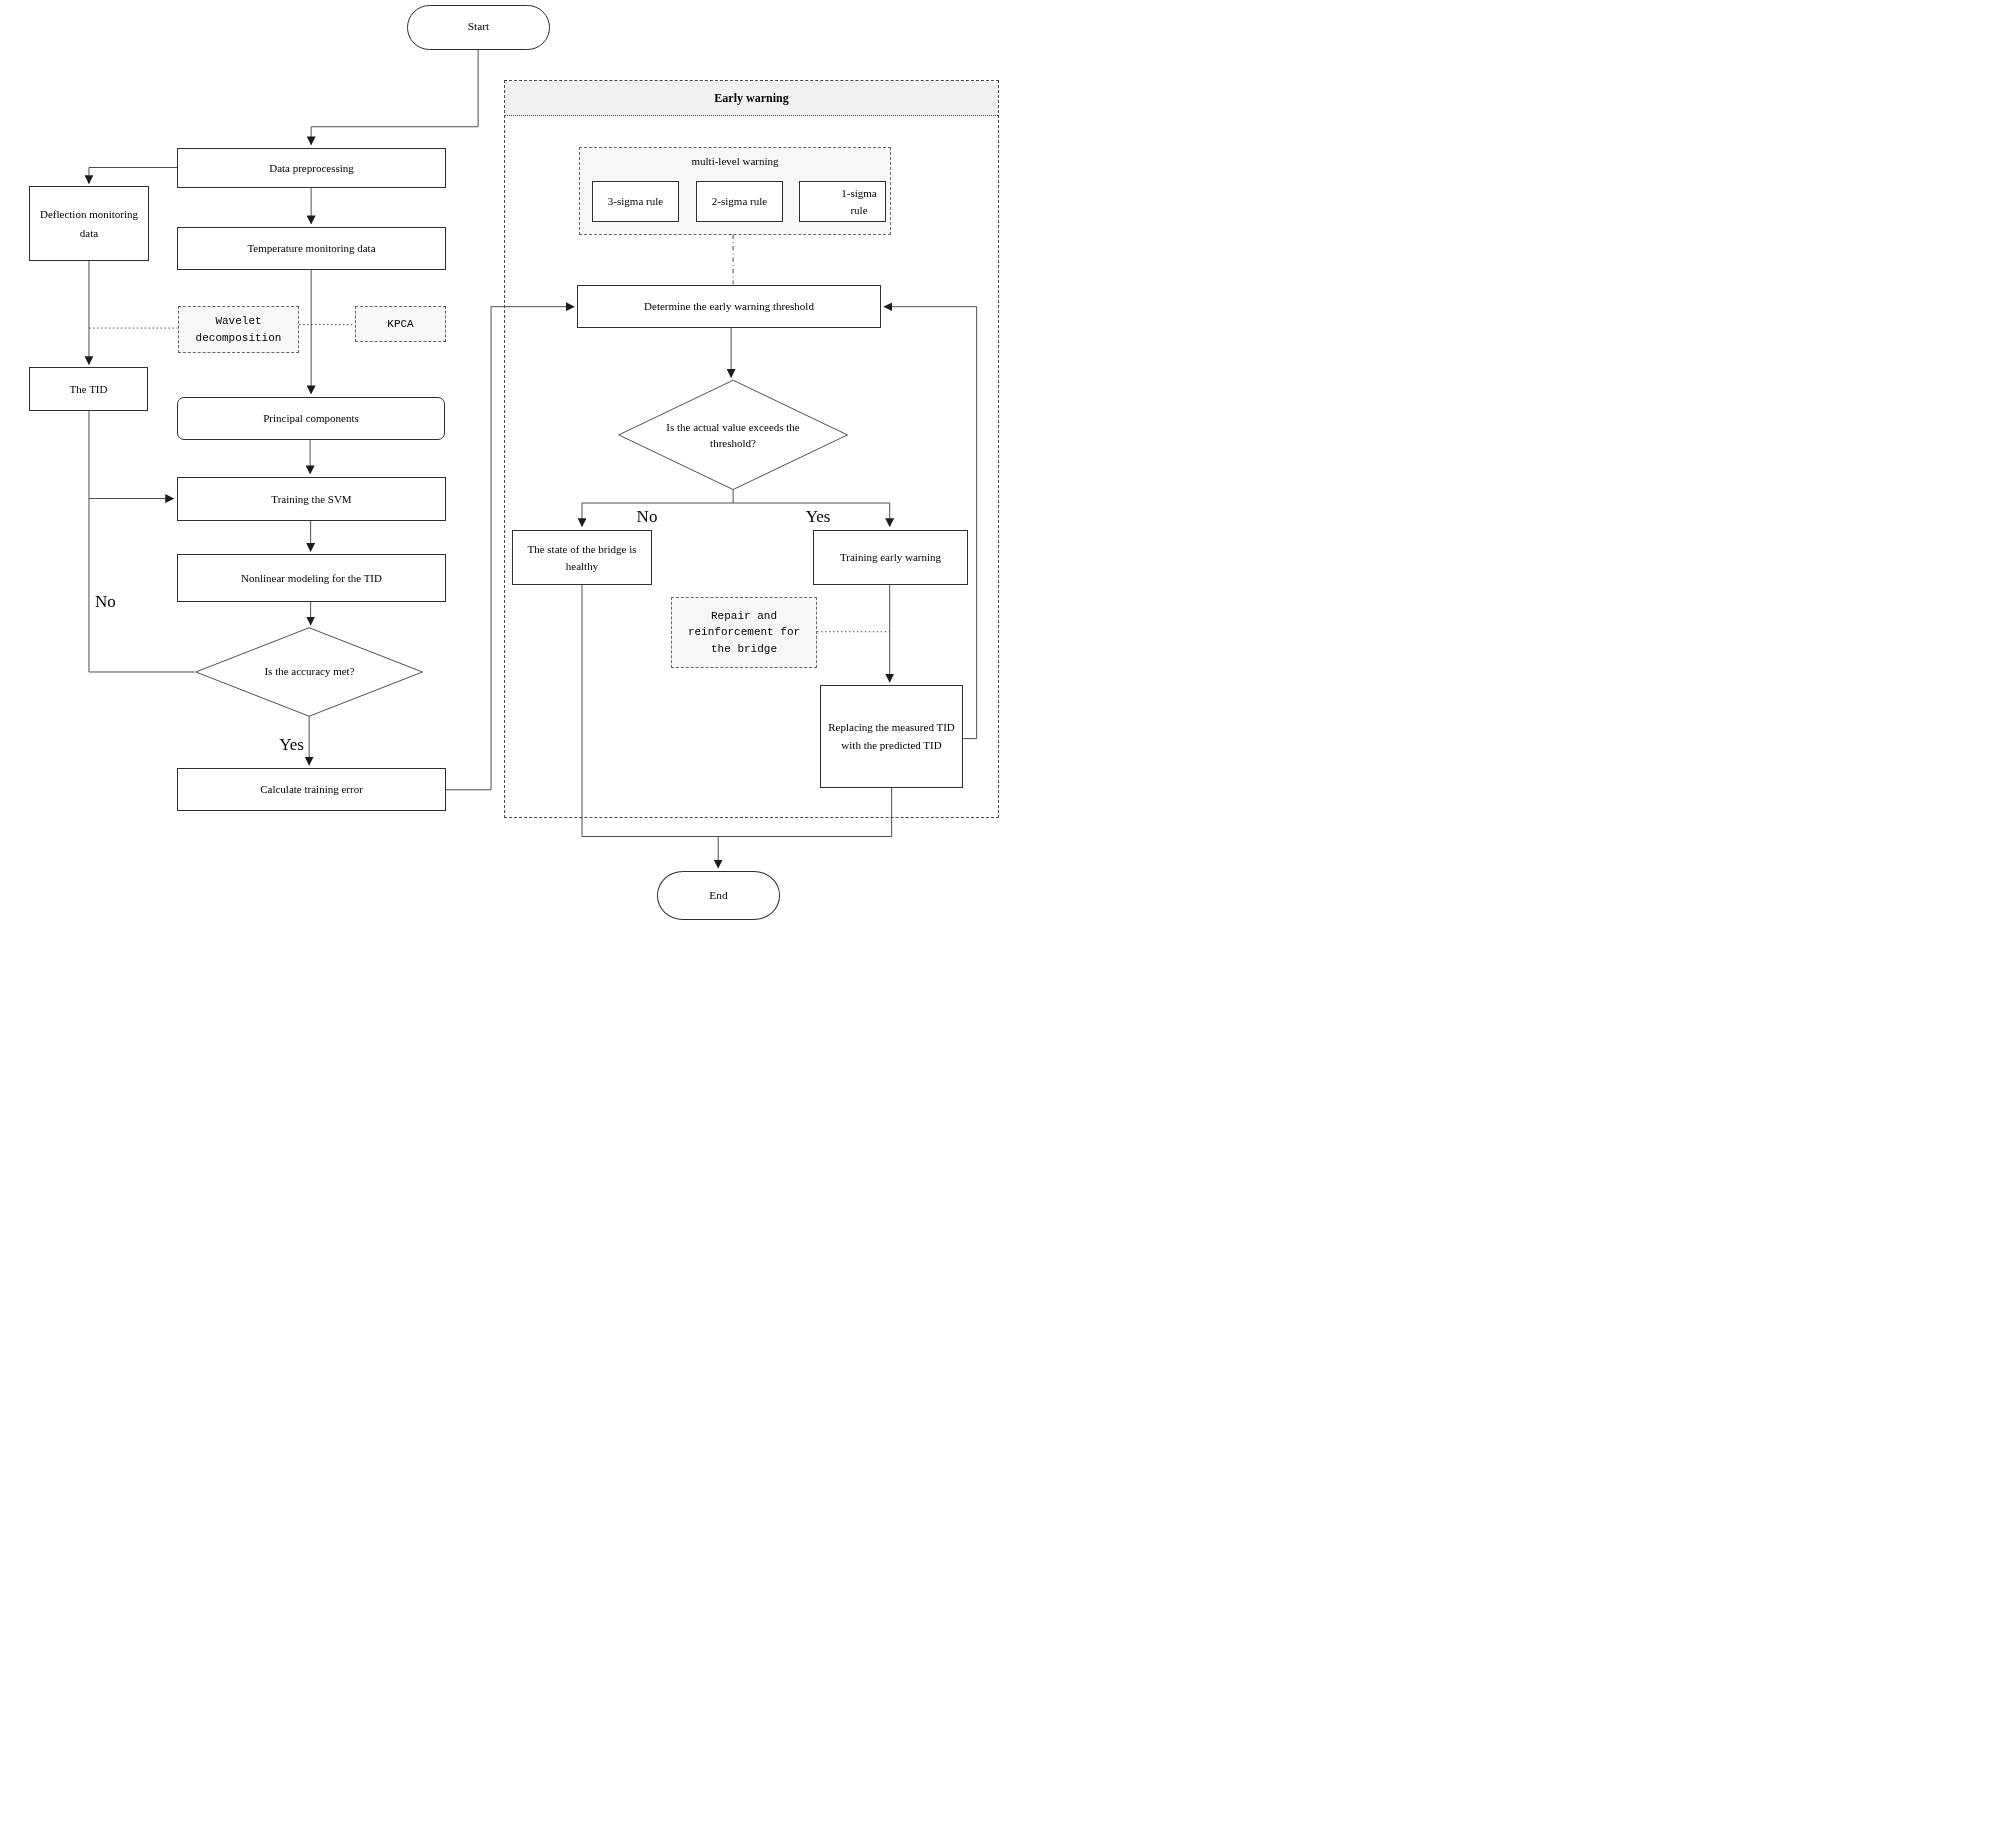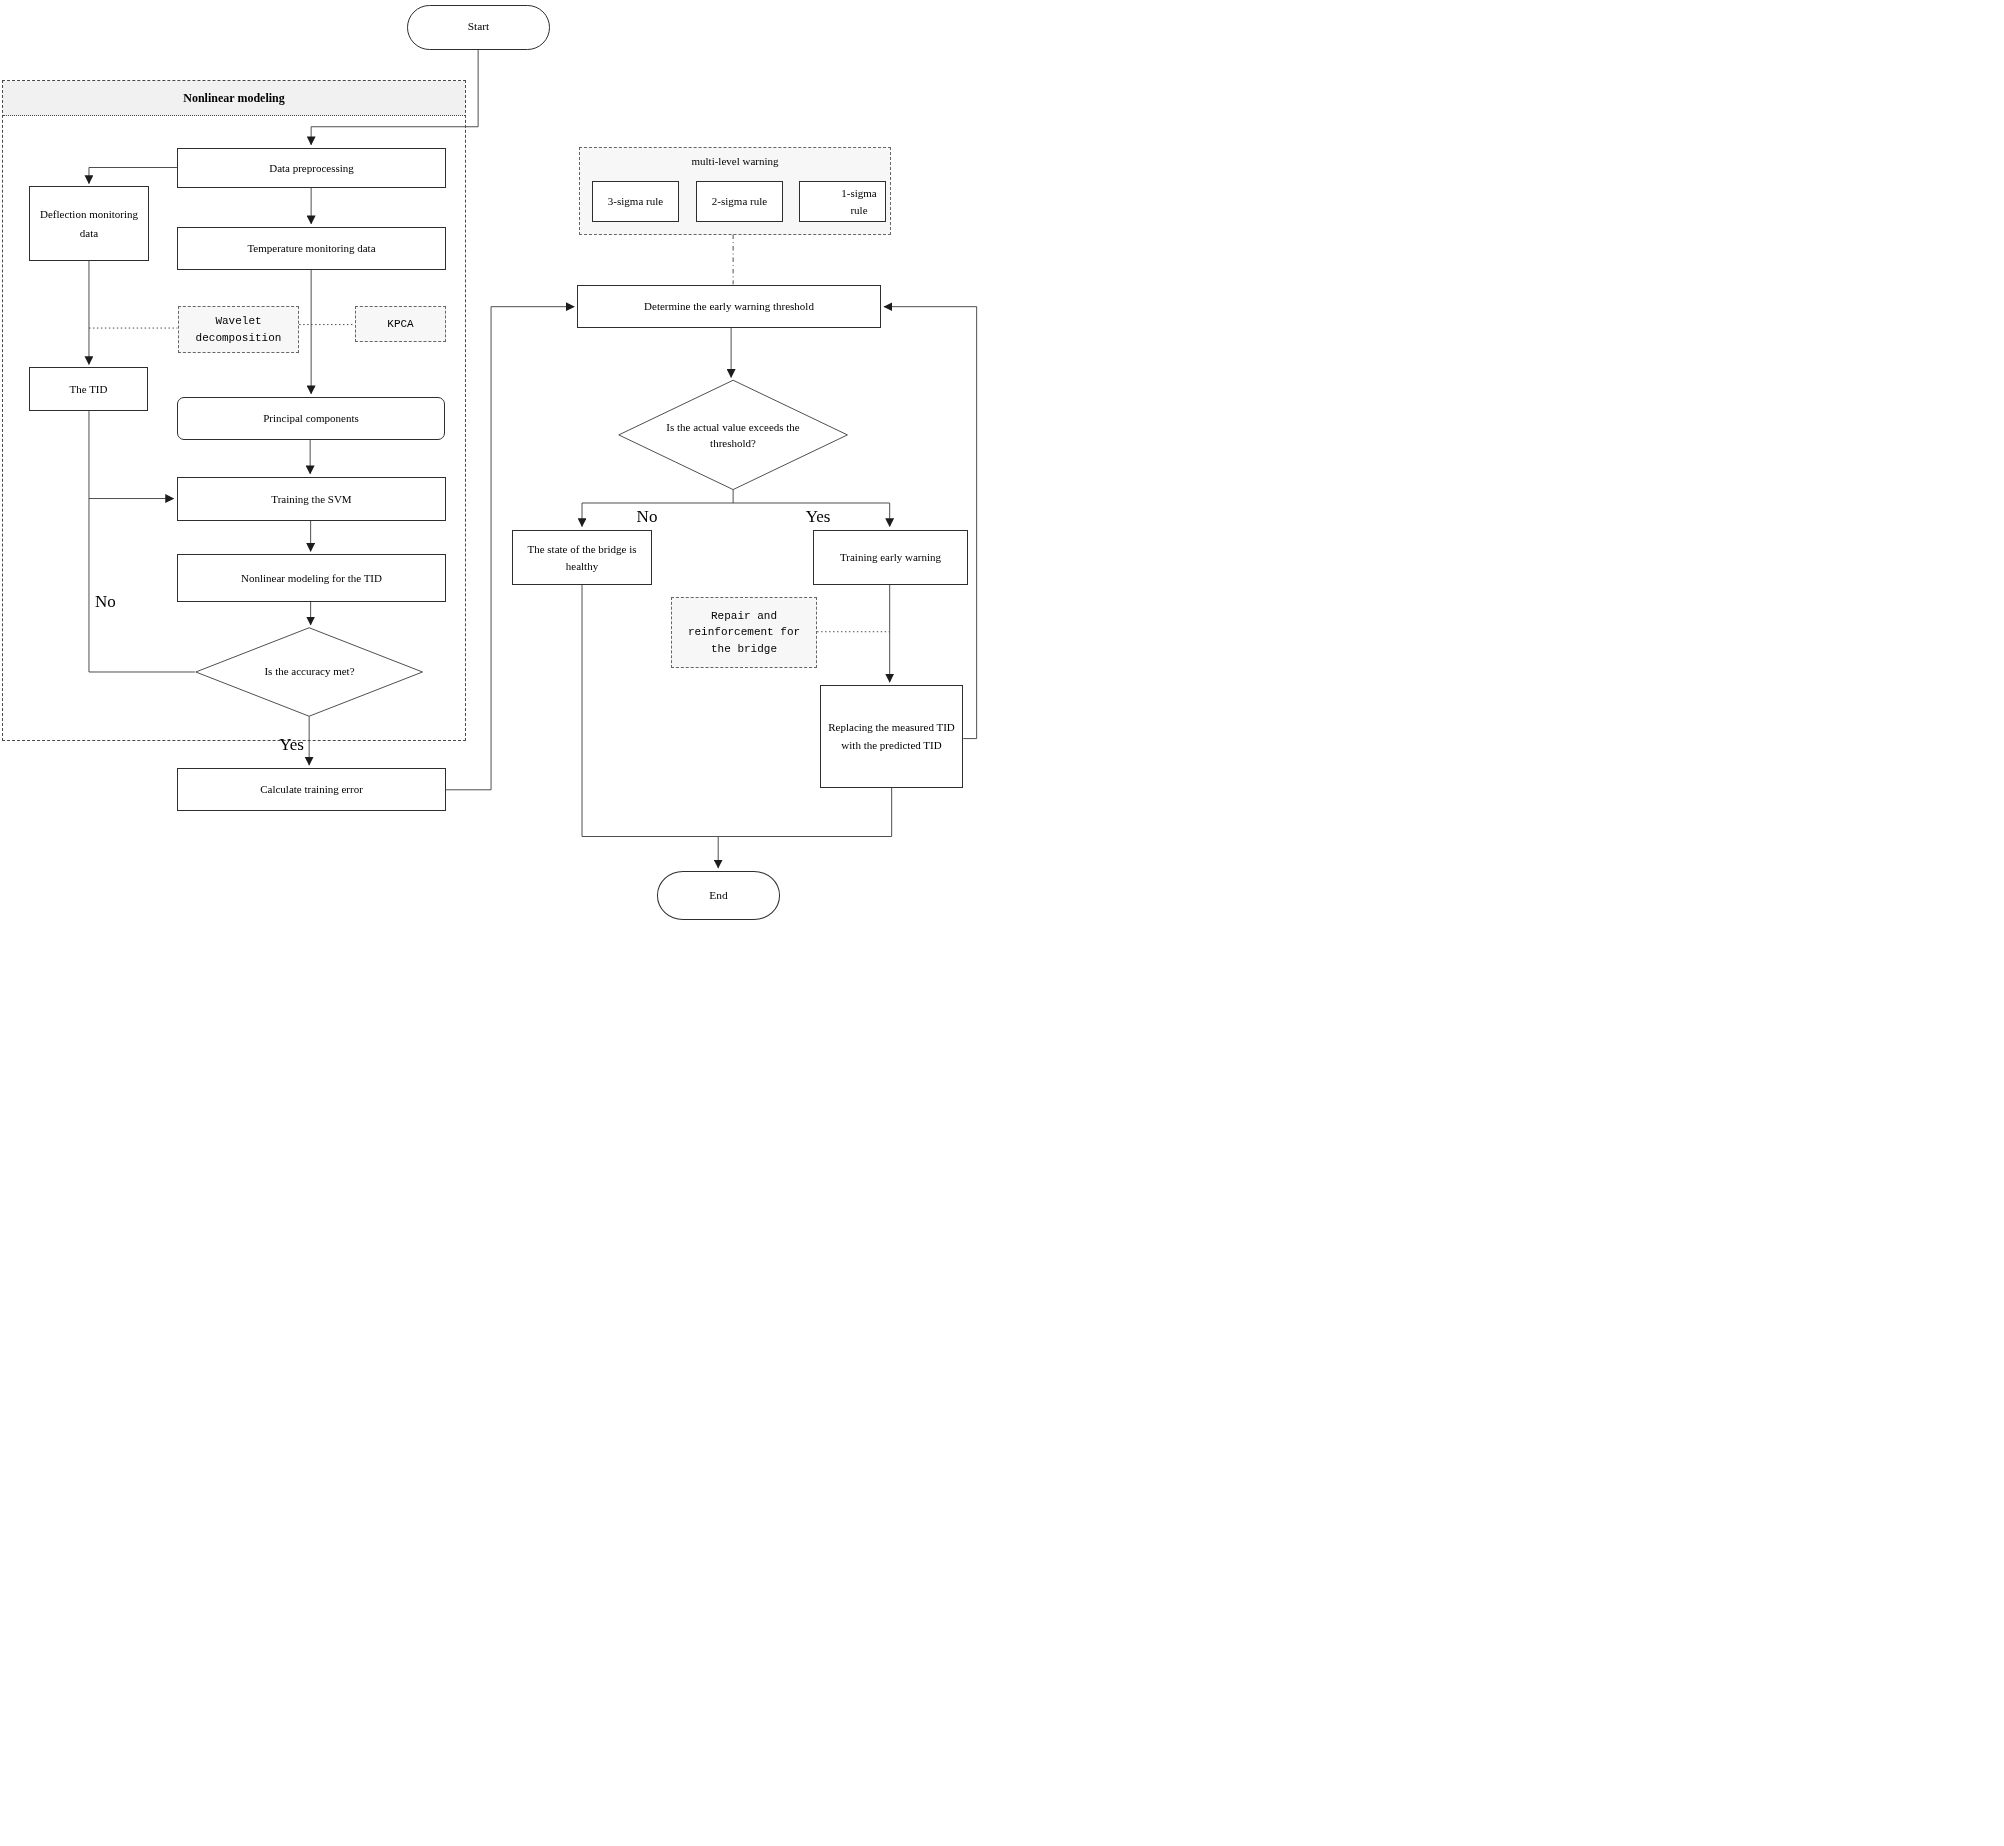--- a/index.html
+++ b/index.html
@@ -34,22 +34,22 @@
     font-size:11px;line-height:1.45;background:transparent;
   }
   .edge-label{position:absolute;font-size:17px;background:transparent;}
   .multi-title{position:absolute;text-align:center;font-size:11px;}
 </style>
 </head>
 <body>
 
 <div id="canvas">
 
-  <div class="container" style="left:2px;top:80px;width:464px;height:661px;">
-    <div class="section-header">Nonlinear modeling</div>
+  <div class="container" style="left:504px;top:80px;width:495px;height:738px;">
+    <div class="section-header">Early warning</div>
   </div>
 
   <div class="dotted-node" style="position:absolute;left:579px;top:147px;width:312px;height:88px;box-sizing:border-box;"></div>
   <div class="multi-title" style="left:579px;top:155px;width:312px;">multi-level warning</div>
 
   <svg id="wires" viewBox="0 0 2016 1857">
     <defs>
       <marker id="arrow" viewBox="0 0 12 12" refX="11" refY="6" markerWidth="10" markerHeight="10" orient="auto-start-reverse">
         <path d="M0,0 L12,6 L0,12 z" fill="#1c1c1c"></path>
       </marker>

